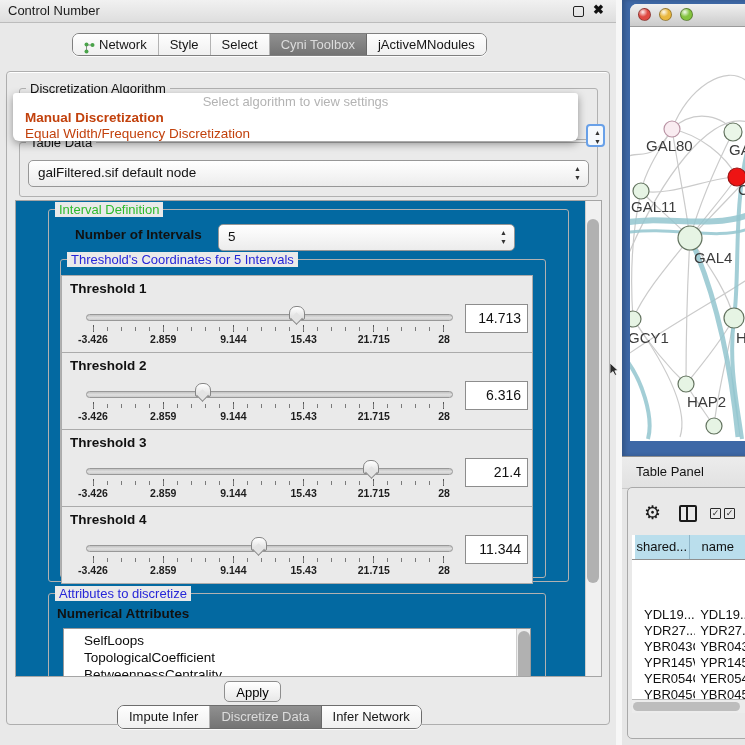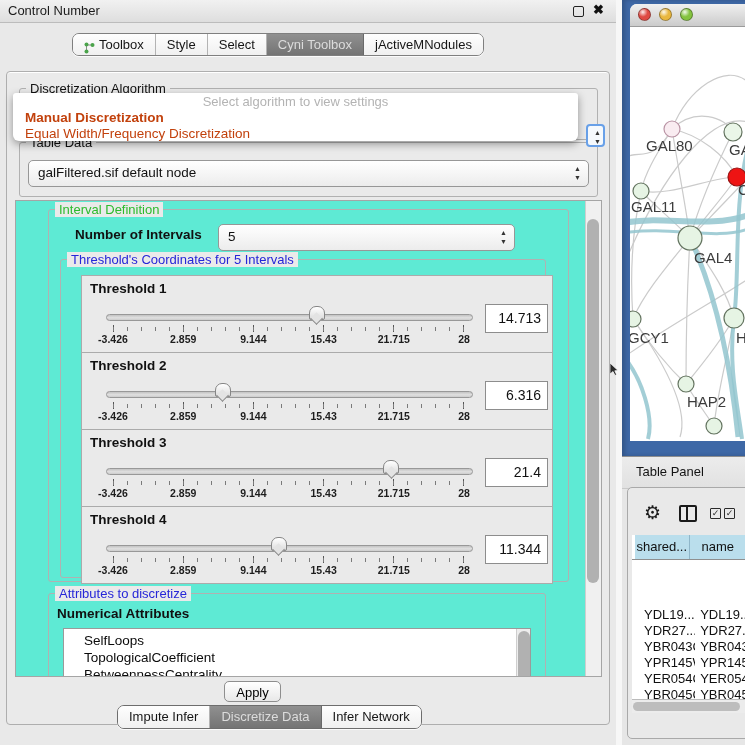--- a/index.html
+++ b/index.html
@@ -39,21 +39,21 @@
   .popup{position:absolute;left:6px;top:21px;width:565px;height:48px;background:#fff;z-index:30;
          border-radius:3px 3px 6px 6px;box-shadow:0 3px 9px rgba(0,0,0,.38);}
   .popup .hint{height:16px;text-align:center;font-size:13px;color:#b3b3b3;padding-top:1px;}
   .popup-item{height:16px;font-size:13.5px;padding-left:12px;color:#c2410c;white-space:nowrap;}
   .popup-item.bold{font-weight:bold;}
   
   .focus-combo{position:absolute;left:566px;top:35px;width:15px;height:19px;background:#f5f9fd;
                border:2px solid #68a0e8;border-radius:4px;z-index:5;}
   .focus-combo .spin{right:2px;top:2px;}
   
-  .scroll-area{position:absolute;left:8px;top:128px;width:585px;height:475px;background:#5eead4;
+  .scroll-area{position:absolute;left:8px;top:128px;width:585px;height:475px;background:#0369a1;
                border:1px solid #a5a5a5;overflow:hidden;}
   .vscroll{position:absolute;right:0;top:0;width:15px;height:100%;background:#f0f0f0;border-left:1px solid #cecece;}
   .vscroll .thumb-v{position:absolute;left:1px;width:12px;border-radius:6px;background:#b1b1b1;}
   .green-label{color:#2dbb2d;}
   .blue-label{color:#2626d8;}
   .bold{font-weight:bold;}
   
   .th-panel{position:relative;width:470px;height:76px;border:1px solid #ababab;background:#eaeaea;margin-top:-1px;}
   .th-panel:first-child{margin-top:0;}
   .th-title{position:absolute;left:8px;top:5px;font-size:13.5px;font-weight:bold;}
@@ -129,21 +129,21 @@
   </div>
 
   <div class="segbar top-tabs">
   <div class="seg" style="--f: 0;">
     <span class="tab-icon"><svg width="11" height="12" viewBox="0 0 11 12">
             <path d="M2.5,3 L2.5,9 M2.5,3 L8,3" stroke="#8a8a8a" stroke-width="1" fill="none"></path>
             <circle cx="2.5" cy="2.5" r="2" fill="#4aa34a"></circle>
             <circle cx="2.5" cy="9.5" r="2" fill="#4aa34a"></circle>
             <circle cx="8.5" cy="3" r="2" fill="#4aa34a"></circle>
           </svg></span>
-    <span>Toolbox</span>
+    <span>Network</span>
   </div>
 
   <div class="seg" style="--f: 0.25;">
 
     <span>Style</span>
   </div>
 
   <div class="seg" style="--f: 0.5;">
 
     <span>Select</span>
@@ -195,21 +195,21 @@
       <div class="groupbox" style="left:32px;top:8px;width:519px;height:371px;">
         <span class="grouplabel green-label">Interval Definition</span>
         <span class="label-135b" style="position:absolute;left:26px;top:17px;">Number of Intervals</span>
         <div class="combo" style="left:169px;top:14px;width:295px;height:25px;">
           <span class="val">5</span>
           <span class="spin"></span>
         </div>
 
         <div class="groupbox" style="left:11px;top:49px;width:484px;height:317px;">
           <span class="grouplabel blue-label">Threshold's Coordinates for 5 Intervals</span>
-          <div style="position:absolute;left:20px;top:15px;">
+          <div style="position:absolute;left:0;top:15px;">
   <div class="th-panel" style="--tf: 0.5771972252275186; --f: 0;">
     <span class="th-title">Threshold 1</span>
     <div class="slider-wrap">
       <div class="track"></div>
       <div class="ticks-major"></div>
       <div class="ticks-minor"></div>
       <div class="thumb"></div>
       <div class="scale-labels">
   <span class="scale-label" style="--f: 0;">-3.426</span>
 

